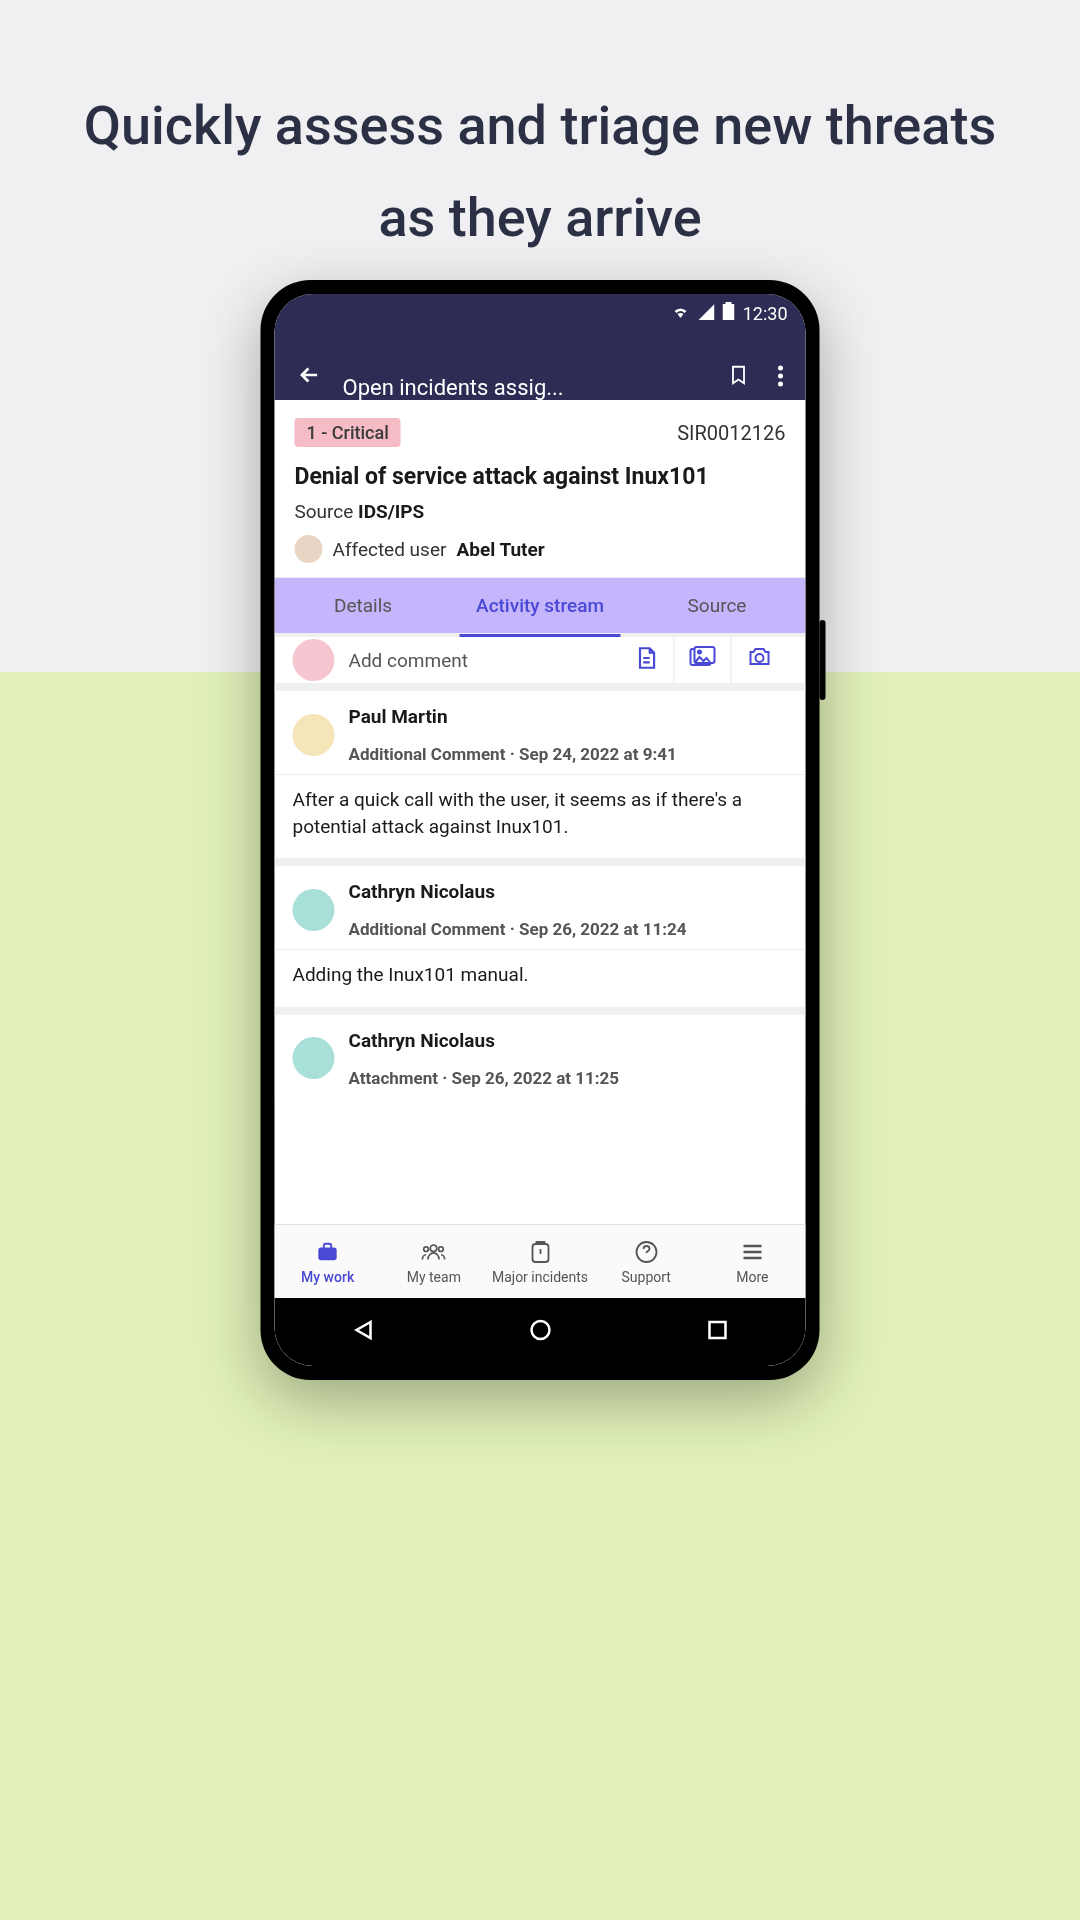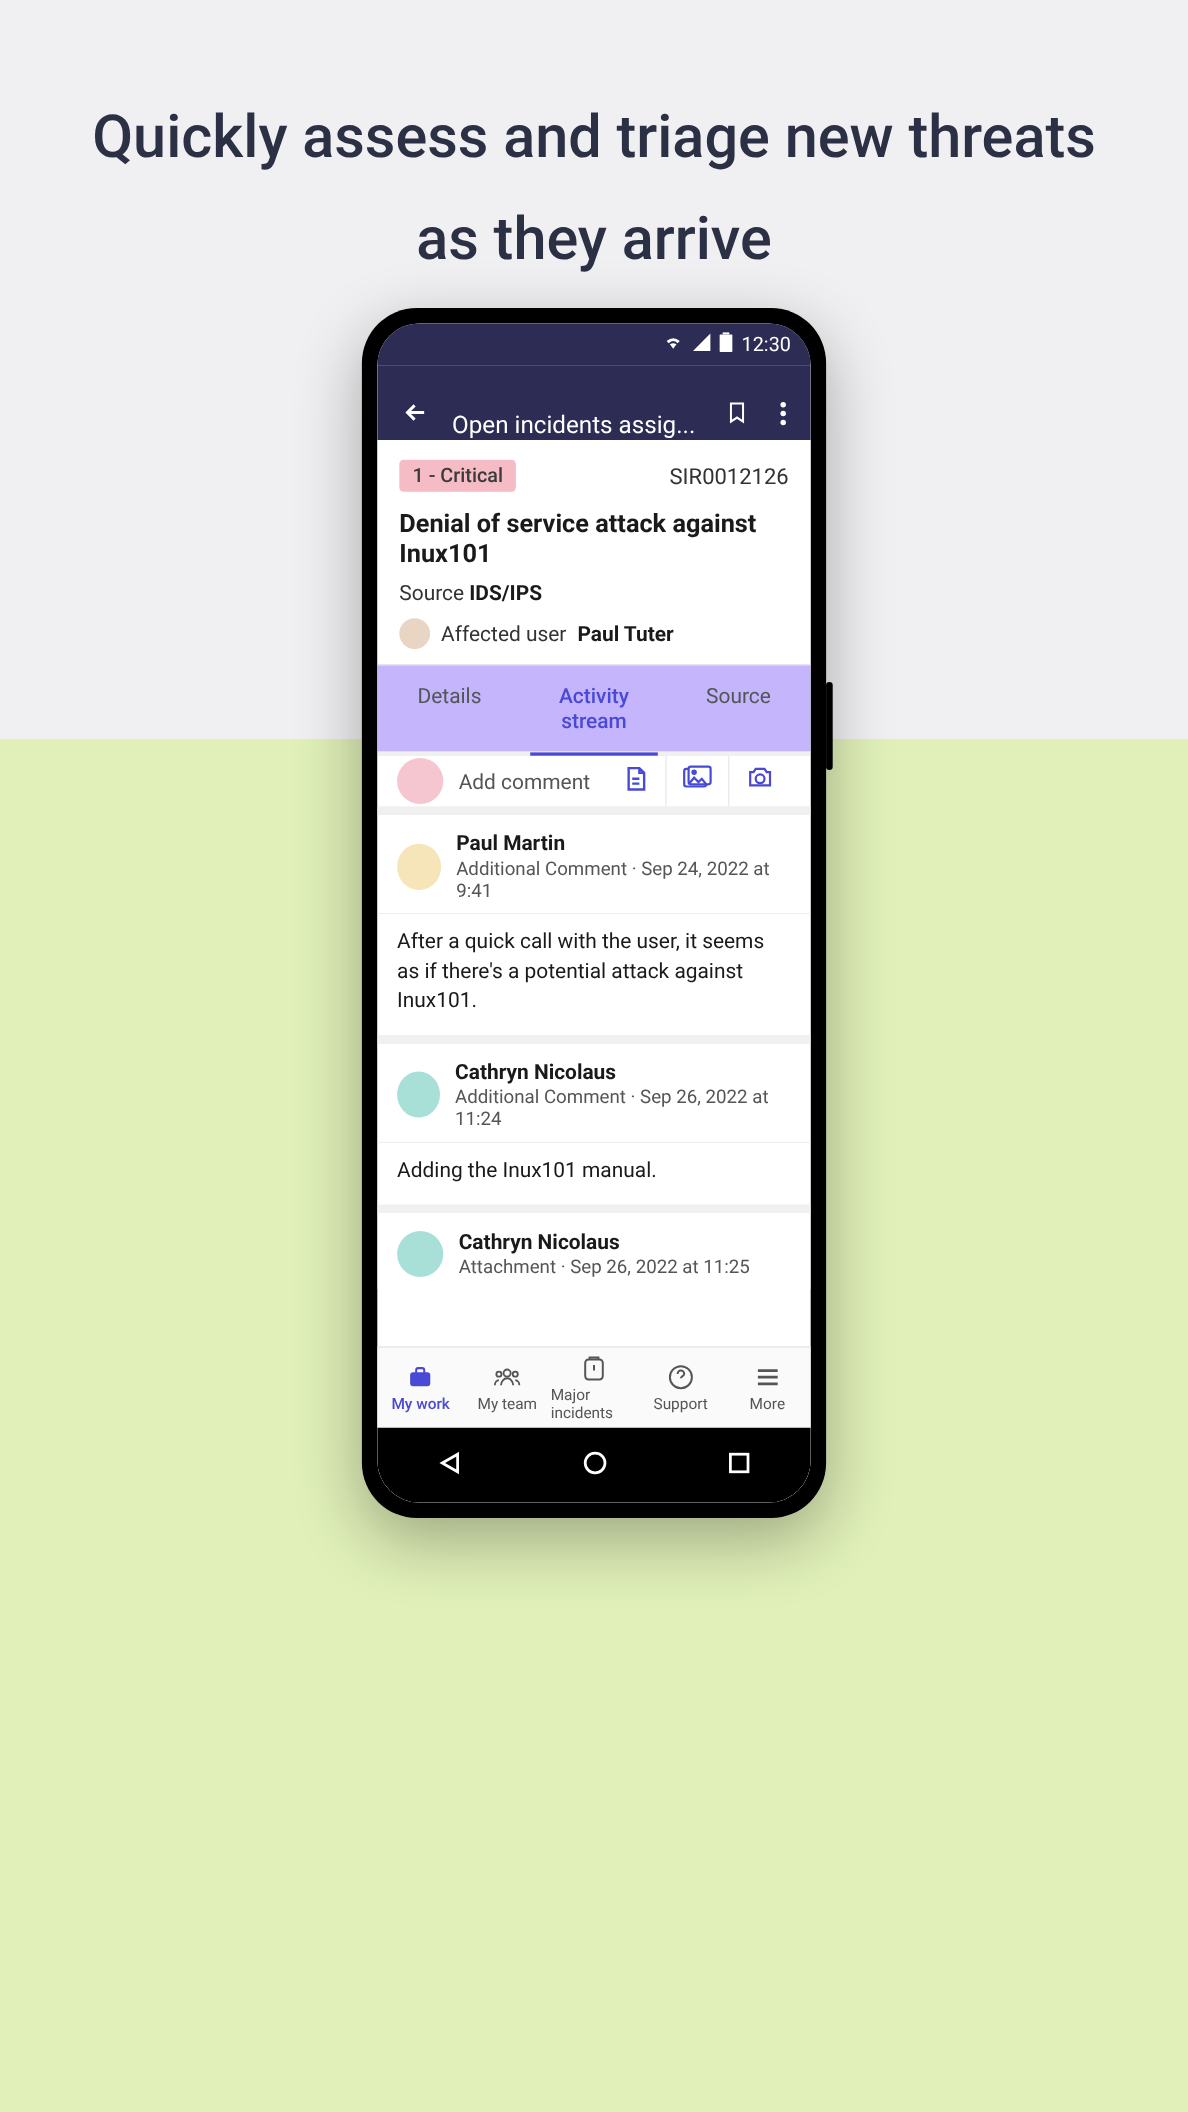--- a/index.html
+++ b/index.html
@@ -20,21 +20,21 @@
   font-weight: 500;
   color: #2c3045;
   line-height: 1.7;
   padding: 0 60px;
 }
 .phone {
   position: absolute;
   top: 280px;
   left: 50%;
   transform: translateX(-50%);
-  width: 422px;
+  width: 559px;
   height: 1100px;
   background: #000;
   border-radius: 50px;
   padding: 14px;
   box-shadow: 0 20px 60px rgba(0,0,0,0.3);
 }
 .phone-inner {
   width: 100%;
   height: 100%;
   background: #fff;
@@ -184,21 +184,21 @@
   border-bottom: 8px solid #f0f0f0;
 }
 .stream-header {
   display: flex;
   align-items: center;
   gap: 14px;
   padding: 14px 18px 10px;
   border-bottom: 1px solid #eee;
 }
 .stream-author { font-size: 19px; font-weight: 700; color: #1a1a1a; }
-.stream-meta { font-size: 17px; color: #555; margin-top: 2px; }
+.stream-meta { font-size: 17px; color: #555; margin-top: 16px; font-weight: bold; }
 .stream-body {
   padding: 12px 18px 18px;
   font-size: 19px;
   line-height: 1.4;
   color: #1a1a1a;
 }
 .avatar-yellow { background: #f5e5b8; }
 .avatar-teal { background: #a8e0d8; }
 .bottom-nav {
   position: absolute;
@@ -299,21 +299,21 @@
           <span class="ticket-id">SIR0012126</span>
         </div>
         <div class="incident-title">Denial of service attack against Inux101</div>
         <div class="source-line">
           <span>Source</span>
           <span class="bold">IDS/IPS</span>
         </div>
         <div class="affected-user">
           <div class="avatar-small"></div>
           <span>Affected user</span>
-          <span class="bold">Paul Tuter</span>
+          <span class="bold">Abel Tuter</span>
         </div>
       </div>
 
       <div class="tabs">
         <div class="tab">Details</div>
         <div class="tab active">Activity stream</div>
         <div class="tab">Source</div>
       </div>
 
       <div class="comment-input">

